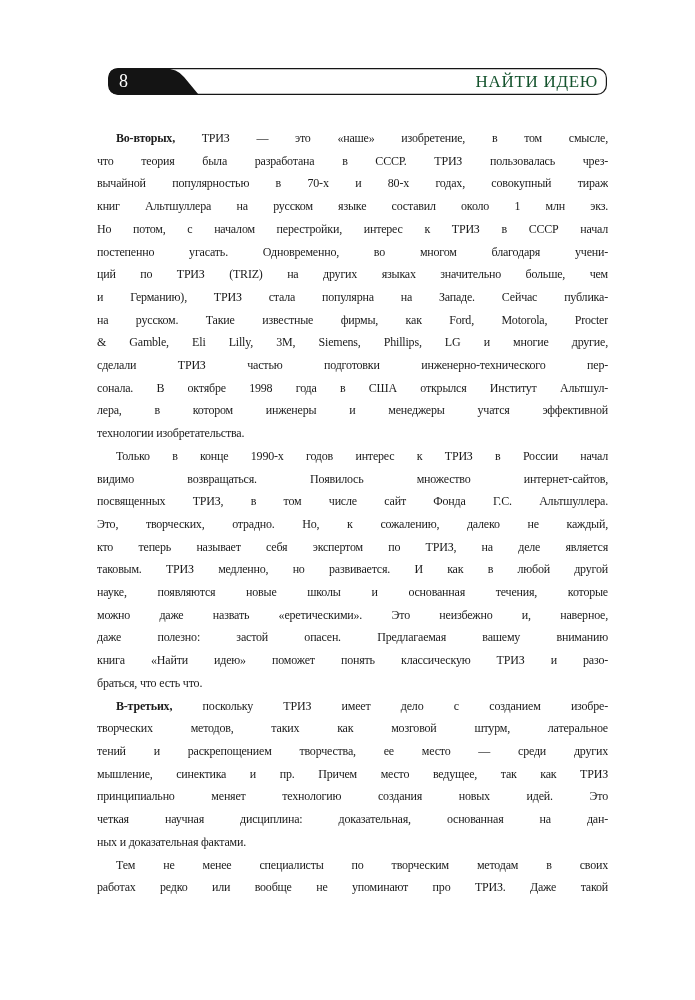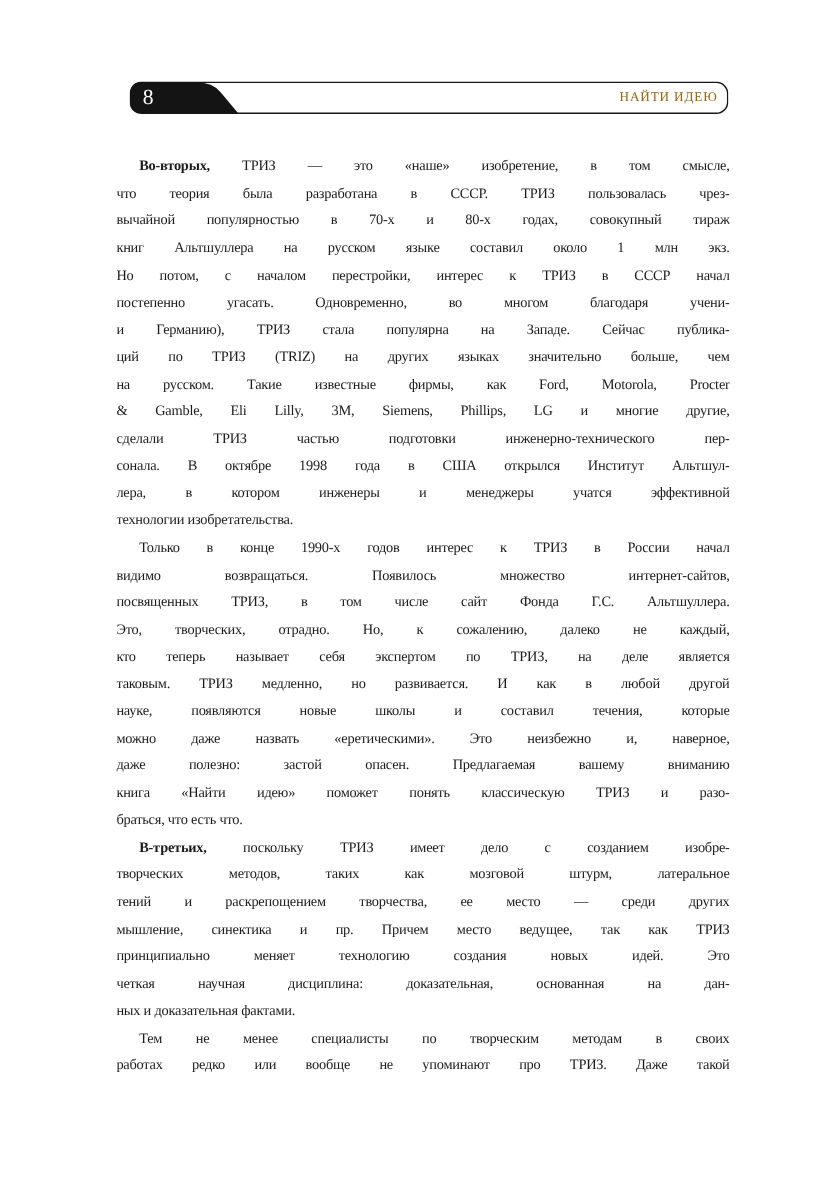--- a/index.html
+++ b/index.html
@@ -31,23 +31,23 @@
     font-size: 18px;
     font-weight: 400;
     color: #ffffff;
   }
   .runtitle {
     position: absolute;
     right: 9px;
     top: 0;
     height: 27px;
     line-height: 27px;
-    font-size: 11px;
+    font-size: 17px;
     letter-spacing: 0.7px;
-    color: #a16207;
+    color: #14532d;
     white-space: nowrap;
   }
 
   
   .bodytext {
     position: absolute;
     left: 97px;
     top: 111px;
     width: 511px;
     font-size: 12px;
@@ -81,38 +81,38 @@
 
 <div class="bodytext">
 
   <div class="paragraph">
     <div class="line indent"><b class="lead">Во-вторых,</b><span> ТРИЗ — это «наше» изобретение, в том смысле,</span></div>
     <div class="line">что теория была разработана в СССР. ТРИЗ пользовалась чрез-</div>
     <div class="line">вычайной популярностью в 70-х и 80-х годах, совокупный тираж</div>
     <div class="line">книг Альтшуллера на русском языке составил около 1 млн экз.</div>
     <div class="line">Но потом, с началом перестройки, интерес к ТРИЗ в СССР начал</div>
     <div class="line">постепенно угасать. Одновременно, во многом благодаря учени-</div>
+    <div class="line">ций по ТРИЗ (TRIZ) на других языках значительно больше, чем</div>
     <div class="line">и Германию), ТРИЗ стала популярна на Западе. Сейчас публика-</div>
-    <div class="line">ций по ТРИЗ (TRIZ) на других языках значительно больше, чем</div>
     <div class="line">на русском. Такие известные фирмы, как Ford, Motorola, Procter</div>
     <div class="line">&amp; Gamble, Eli Lilly, 3M, Siemens, Phillips, LG и многие другие,</div>
     <div class="line">сделали ТРИЗ частью подготовки инженерно-технического пер-</div>
     <div class="line">сонала. В октябре 1998 года в США открылся Институт Альтшул-</div>
     <div class="line">лера, в котором инженеры и менеджеры учатся эффективной</div>
     <div class="line par-end">технологии изобретательства.</div>
   </div>
 
   <div class="paragraph">
     <div class="line indent">Только в конце 1990-х годов интерес к ТРИЗ в России начал</div>
     <div class="line">видимо возвращаться. Появилось множество интернет-сайтов,</div>
     <div class="line">посвященных ТРИЗ, в том числе сайт Фонда Г.С. Альтшуллера.</div>
     <div class="line">Это, творческих, отрадно. Но, к сожалению, далеко не каждый,</div>
     <div class="line">кто теперь называет себя экспертом по ТРИЗ, на деле является</div>
     <div class="line">таковым. ТРИЗ медленно, но развивается. И как в любой другой</div>
-    <div class="line">науке, появляются новые школы и составил течения, которые</div>
+    <div class="line">науке, появляются новые школы и основанная течения, которые</div>
     <div class="line">можно даже назвать «еретическими». Это неизбежно и, наверное,</div>
     <div class="line">даже полезно: застой опасен. Предлагаемая вашему вниманию</div>
     <div class="line">книга «Найти идею» поможет понять классическую ТРИЗ и разо-</div>
     <div class="line par-end">браться, что есть что.</div>
   </div>
 
   <div class="paragraph">
     <div class="line indent"><b class="lead">В-третьих,</b><span> поскольку ТРИЗ имеет дело с созданием изобре-</span></div>
     <div class="line">творческих методов, таких как мозговой штурм, латеральное</div>
     <div class="line">тений и раскрепощением творчества, ее место — среди других</div>

